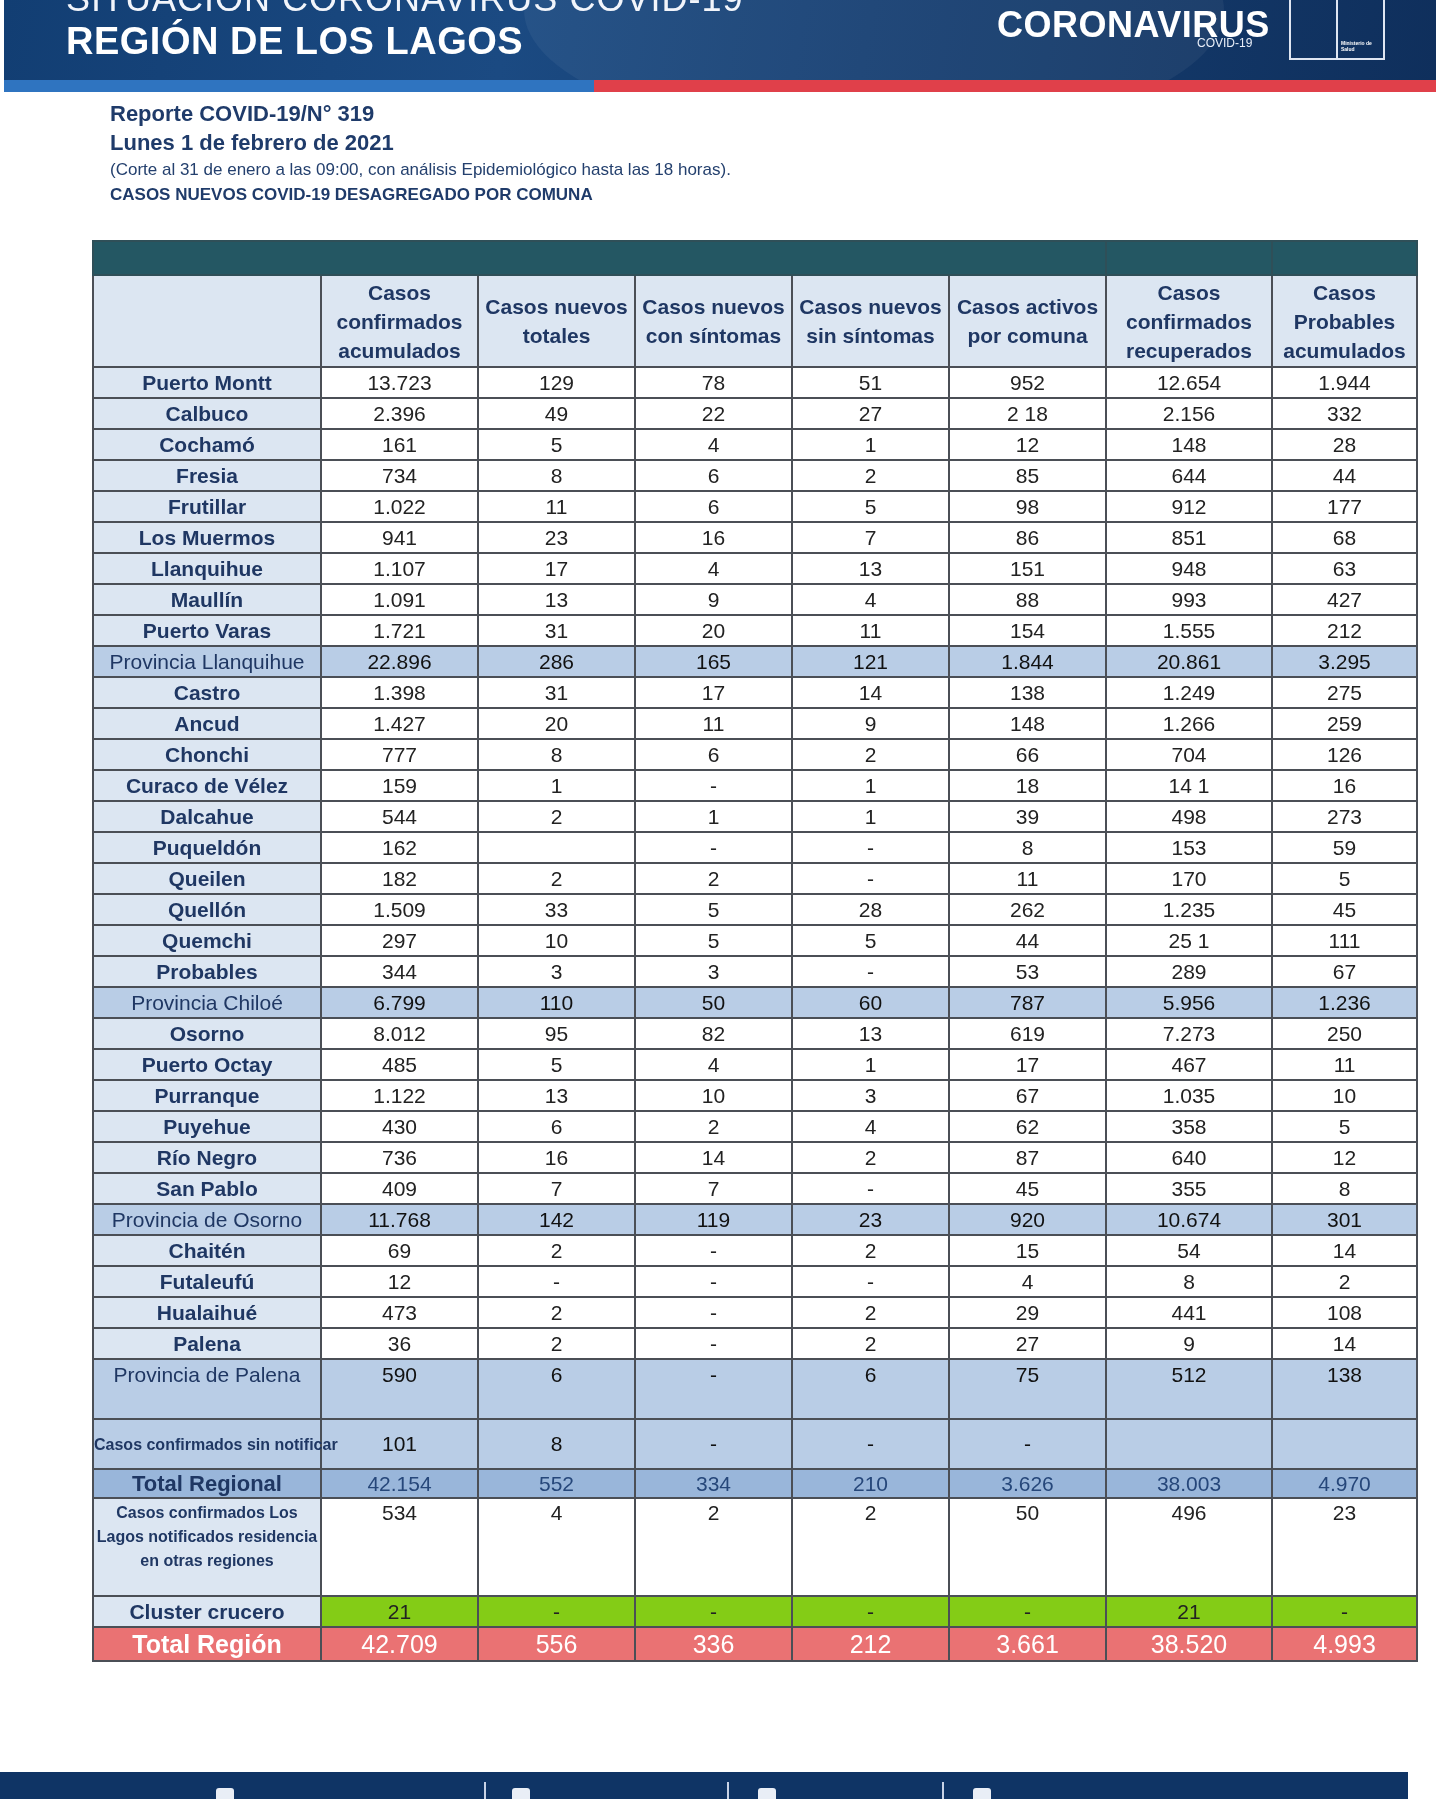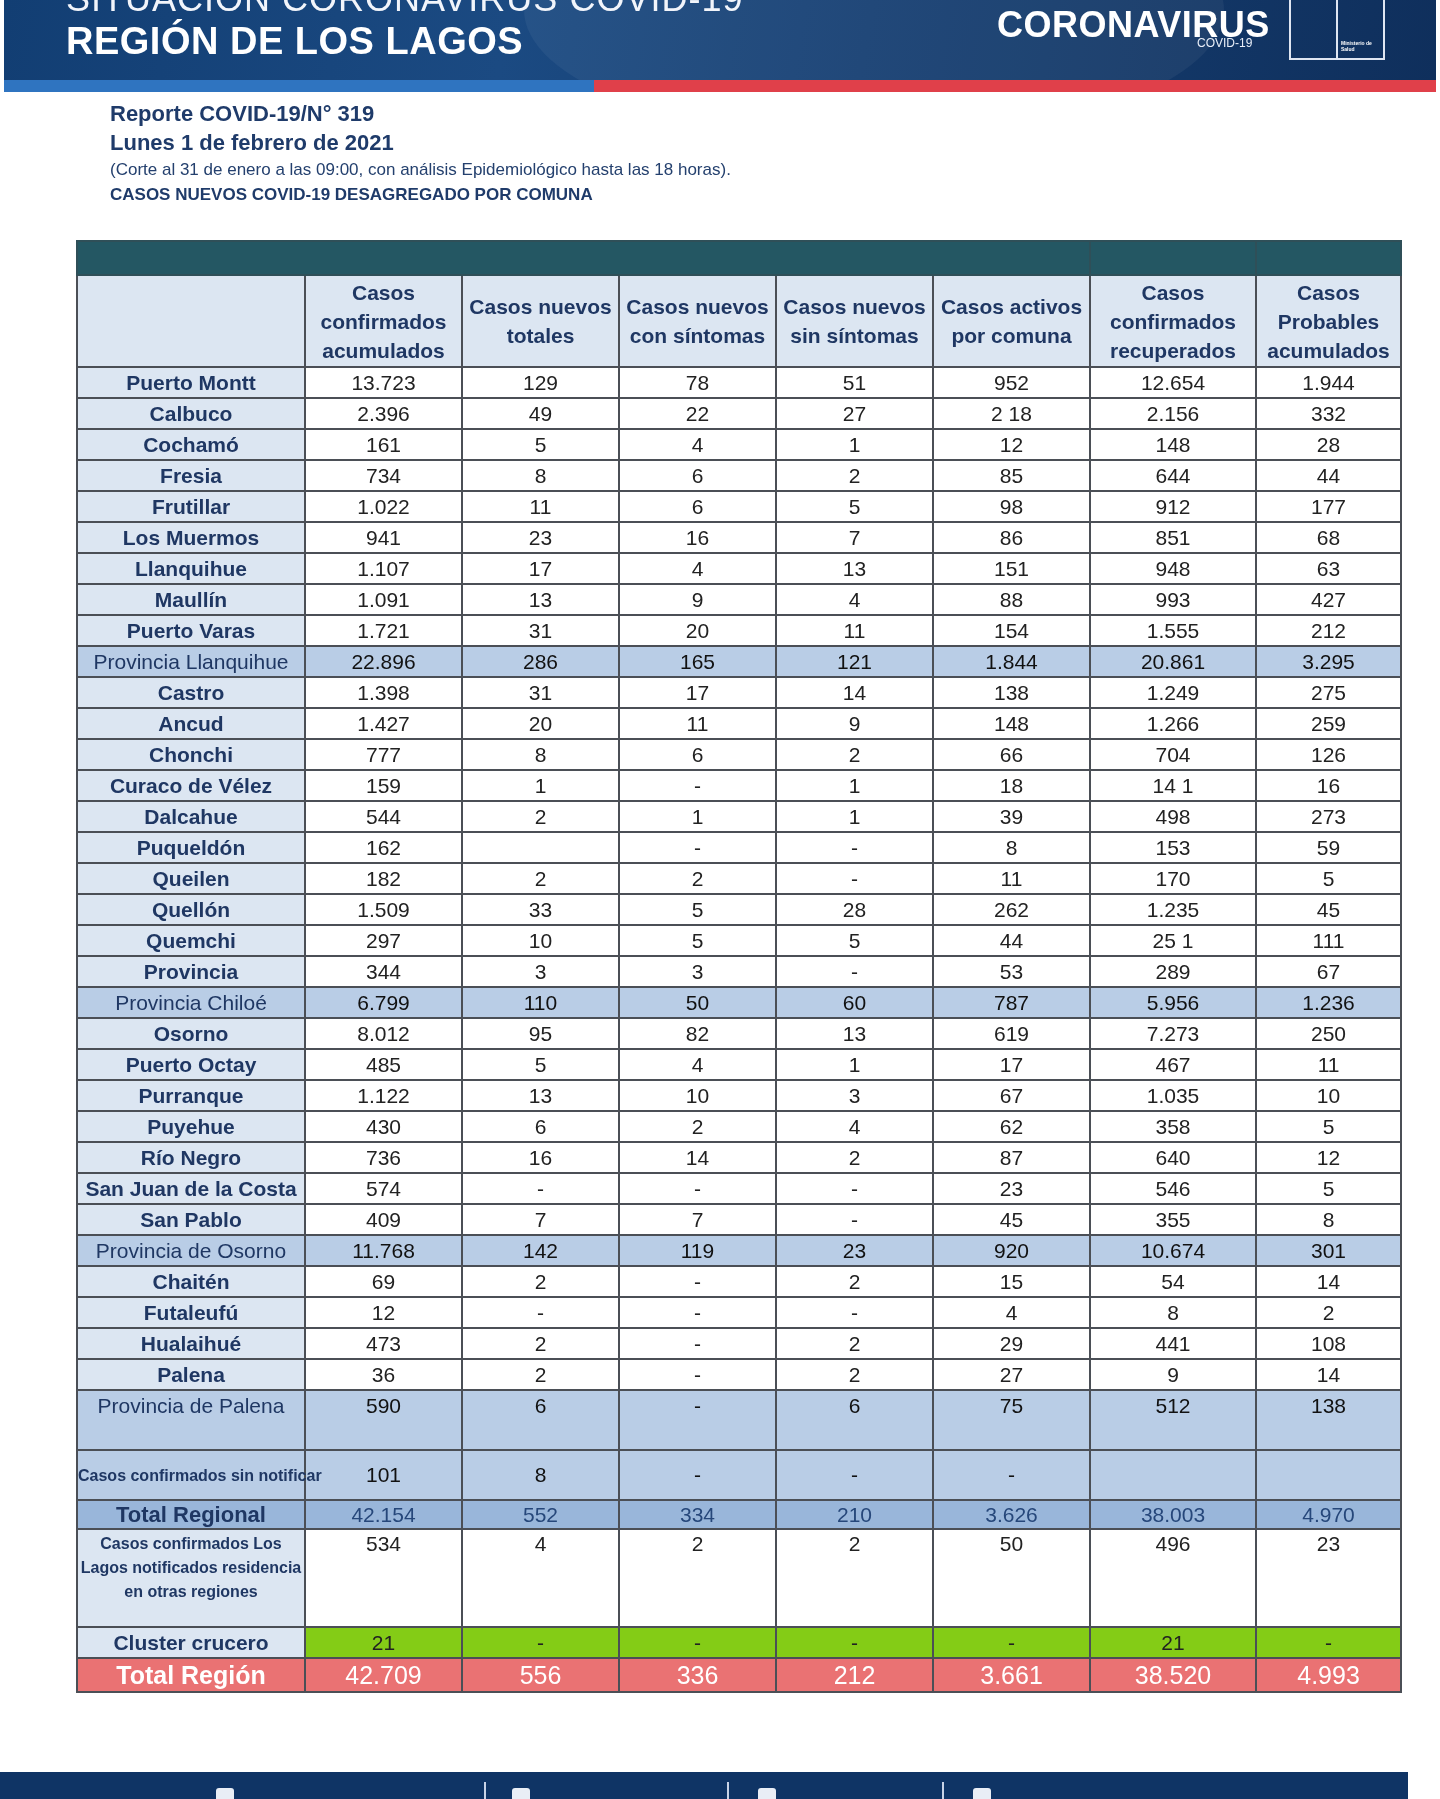--- a/index.html
+++ b/index.html
@@ -44,21 +44,21 @@
   .stripe-red  { position: absolute; left: 594px; top: 80px; width: 842px; height: 12px; background: #e0404a; }
 
   
   .intro { position: absolute; left: 110px; top: 100px; color: #1f3b6a; }
   .intro .l1 { font-size: 22px; font-weight: bold; line-height: 28px; }
   .intro .l2 { font-size: 22px; font-weight: bold; line-height: 30px; }
   .intro .l3 { font-size: 17px; line-height: 24px; color: #24406e; }
   .intro .l4 { font-size: 17px; font-weight: bold; line-height: 26px; }
 
   
-  .tbl-wrap { position: absolute; left: 76px; top: 240px; width: 1324px; }
+  .tbl-wrap { position: absolute; left: 92px; top: 240px; width: 1324px; }
   table { border-collapse: collapse; width: 1324px; table-layout: fixed; }
   td, th { border: 2px solid #4b4f56; text-align: center; vertical-align: middle; }
   col.c0 { width: 228px; }
   col.c1 { width: 157px; }
   col.c2 { width: 157px; }
   col.c3 { width: 157px; }
   col.c4 { width: 157px; }
   col.c5 { width: 157px; }
   col.c6 { width: 166px; }
   col.c7 { width: 145px; }
@@ -338,21 +338,21 @@
           <td class="name">Quemchi</td>
           <td>297</td>
           <td>10</td>
           <td>5</td>
           <td>5</td>
           <td>44</td>
           <td>25 1</td>
           <td>111</td>
         </tr>
         <tr class="row">
-          <td class="name">Provincia</td>
+          <td class="name">Probables</td>
           <td>344</td>
           <td>3</td>
           <td>3</td>
           <td>-</td>
           <td>53</td>
           <td>289</td>
           <td>67</td>
         </tr>
         <tr class="prov">
           <td class="name">Provincia Chiloé</td>
@@ -408,30 +408,20 @@
           <td class="name">Río Negro</td>
           <td>736</td>
           <td>16</td>
           <td>14</td>
           <td>2</td>
           <td>87</td>
           <td>640</td>
           <td>12</td>
         </tr>
         <tr class="row">
-          <td class="name">San Juan de la Costa</td>
-          <td>574</td>
-          <td>-</td>
-          <td>-</td>
-          <td>-</td>
-          <td>23</td>
-          <td>546</td>
-          <td>5</td>
-        </tr>
-        <tr class="row">
           <td class="name">San Pablo</td>
           <td>409</td>
           <td>7</td>
           <td>7</td>
           <td>-</td>
           <td>45</td>
           <td>355</td>
           <td>8</td>
         </tr>
         <tr class="prov">

